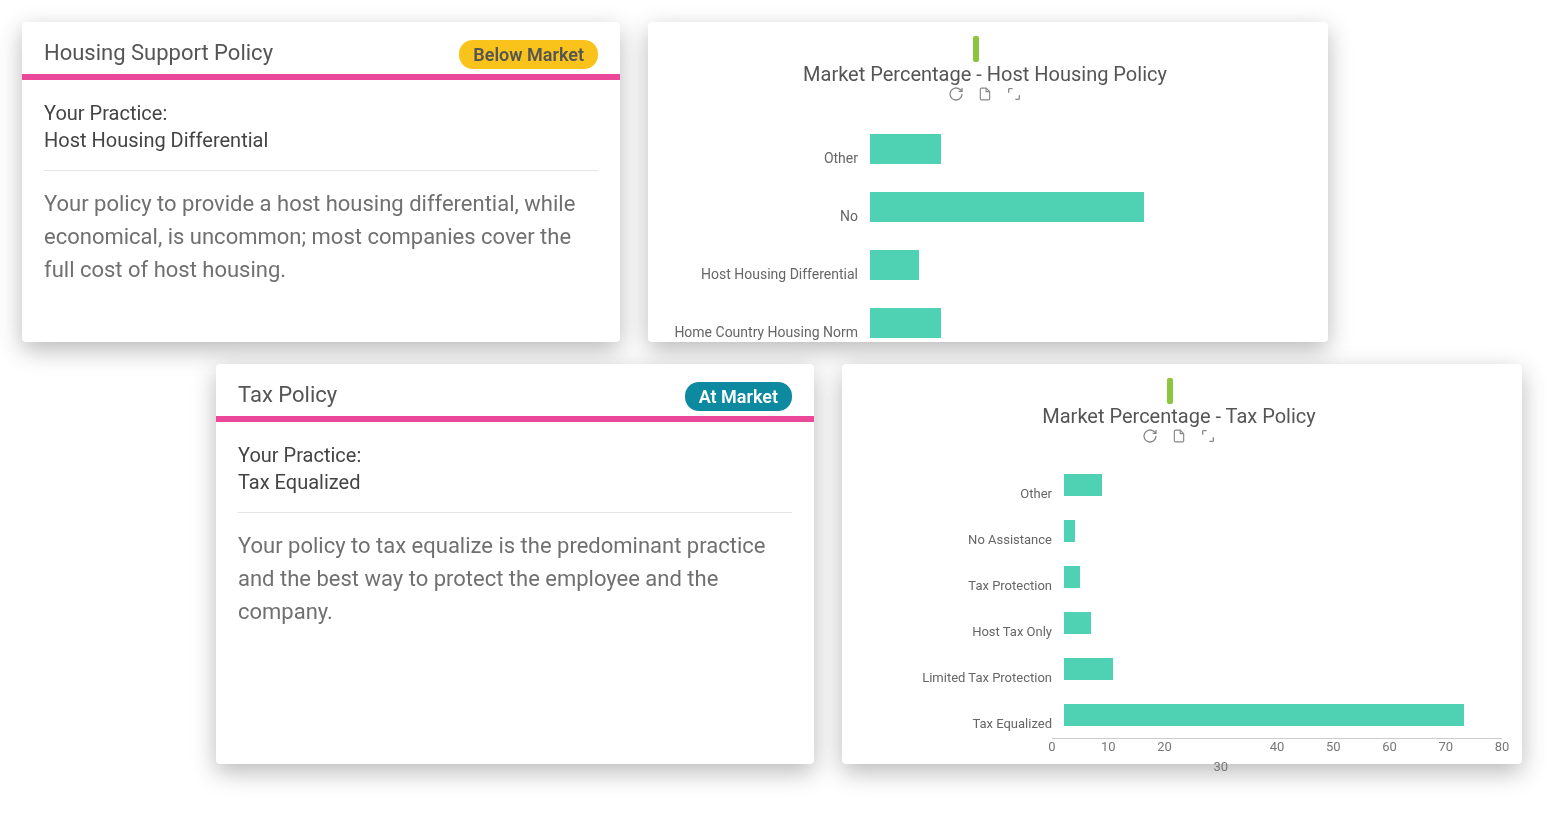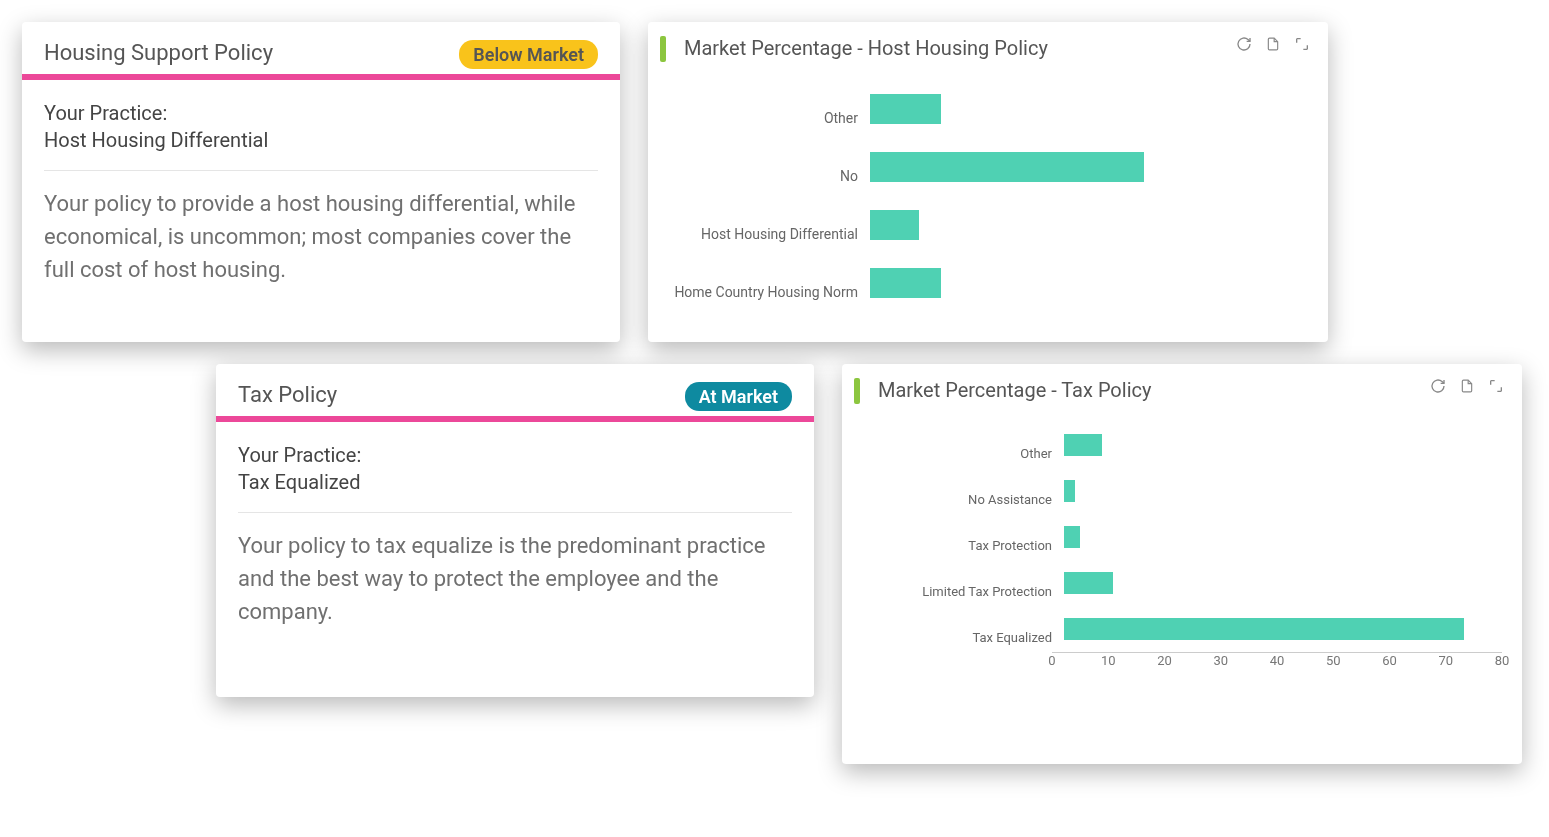--- a/index.html
+++ b/index.html
@@ -12,21 +12,21 @@
   .badge{padding:4px 14px;border-radius:14px;font-size:18px;font-weight:600;white-space:nowrap;}
   .badge-below{background:#f9c31b;color:#555;}
   .badge-at{background:#0e8aa0;color:#fff;}
   .info-body{padding:20px 22px 28px 22px;}
   .practice-label{font-size:20px;color:#444;font-weight:400;line-height:1.35;}
   .practice-value{font-size:20px;color:#444;font-weight:400;line-height:1.35;}
   .sep{border:none;border-top:1px solid #e5e5e5;margin:16px 0;}
   .practice-desc{font-size:22px;color:#707070;line-height:1.5;}
   
   .chart-card{padding:0;}
-  .chart-head{display:flex;align-items:flex-start;padding:14px 18px 10px 12px;}
+  .chart-head{display:flex;align-items:center;padding:14px 18px 10px 12px;flex-direction:column;}
   .chart-head .accent{width:6px;height:26px;background:#8cc63f;border-radius:2px;margin-right:18px;flex-shrink:0;}
   .chart-title{flex:1;font-size:20px;color:#555;font-weight:400;}
   .chart-tools{display:flex;gap:14px;align-items:center;}
   .tool{color:#888;display:inline-flex;}
   .chart-plot{padding:8px 20px 18px 10px;}
   .row{display:flex;align-items:center;height:58px;}
   .row .lab{width:200px;text-align:right;padding-right:12px;font-size:14px;color:#666;margin-top:17px;}
   .row .track{flex:1;display:flex;align-items:center;}
   .row .bar{height:30px;background:#4fd1b3;}
   .axis{display:flex;margin-left:200px;border-top:1px solid #ccc;}
@@ -99,21 +99,21 @@
         </div>
         <div class="row">
           <div class="lab">Home Country Housing Norm</div>
           <div class="track">
             <div class="bar" style="width: 16.25%; background: rgb(79, 209, 179);"></div>
           </div>
         </div>
       </div>
 </div>
 
-<div class="card info-card" style="left:216px;top:364px;width:598px;height:333px;">
+<div class="card info-card" style="left:216px;top:364px;width:598px;height:400px;">
   <div class="info-head">
     <div class="info-title">Tax Policy</div>
     <div class="badge badge-at">At Market</div>
   </div>
   <div class="info-body">
     <div class="practice-label">Your Practice:</div>
     <div class="practice-value">Tax Equalized</div>
     <hr class="sep">
     <div class="practice-desc">Your policy to tax equalize is the predominant practice and the best way to protect the employee and the company.</div>
   </div>
@@ -156,36 +156,42 @@
             <div class="bar" style="width: 2.5%; background: rgb(79, 209, 179);"></div>
           </div>
         </div>
         <div class="row small">
           <div class="lab">Tax Protection</div>
           <div class="track">
             <div class="bar" style="width: 3.75%; background: rgb(79, 209, 179);"></div>
           </div>
         </div>
         <div class="row small">
+          <div class="lab">Host Tax Only</div>
+          <div class="track">
+            <div class="bar" style="width: 6.25%; background: rgb(79, 209, 179);"></div>
+          </div>
+        </div>
+        <div class="row small">
           <div class="lab">Limited Tax Protection</div>
           <div class="track">
             <div class="bar" style="width: 11.25%; background: rgb(79, 209, 179);"></div>
           </div>
         </div>
         <div class="row small">
           <div class="lab">Tax Equalized</div>
           <div class="track">
             <div class="bar" style="width: 91.25%; background: rgb(79, 209, 179);"></div>
           </div>
         </div>
         <div class="axis" style="position: relative; height: 22px;">
           <div class="tick" style="position: absolute; left: 0%;">0</div>
           <div class="tick" style="position: absolute; left: 12.5%;">10</div>
           <div class="tick" style="position: absolute; left: 25%;">20</div>
-          <div class="tick" style="position: absolute; left: 37.5%;">30</div>
+          <div class="tick" style="position: absolute; left: 37.5%; margin-top: 20px;">30</div>
           <div class="tick" style="position: absolute; left: 50%;">40</div>
           <div class="tick" style="position: absolute; left: 62.5%; text-align: center;">50</div>
           <div class="tick" style="position: absolute; left: 75%;">60</div>
           <div class="tick" style="position: absolute; left: 87.5%;">70</div>
           <div class="tick" style="position: absolute; left: 100%;">80</div>
         </div>
       </div>
 </div>
 
 </div>

